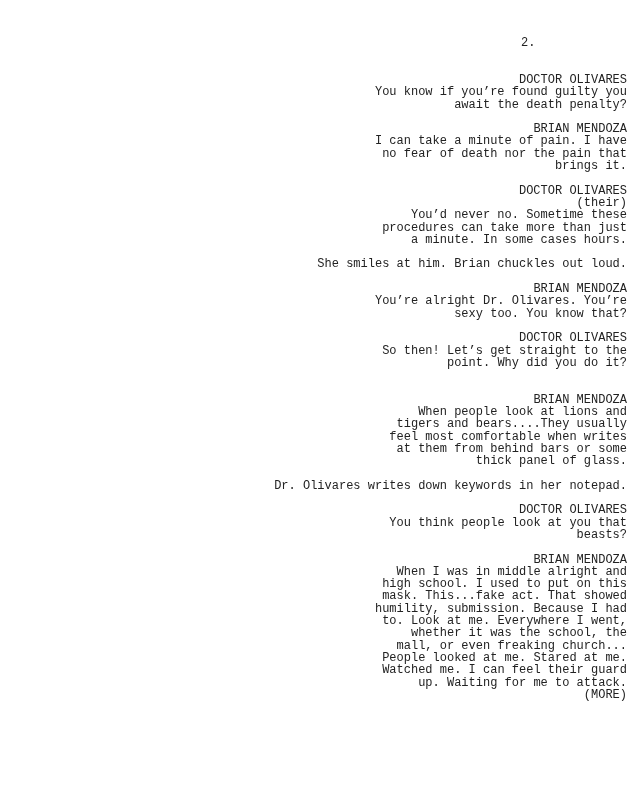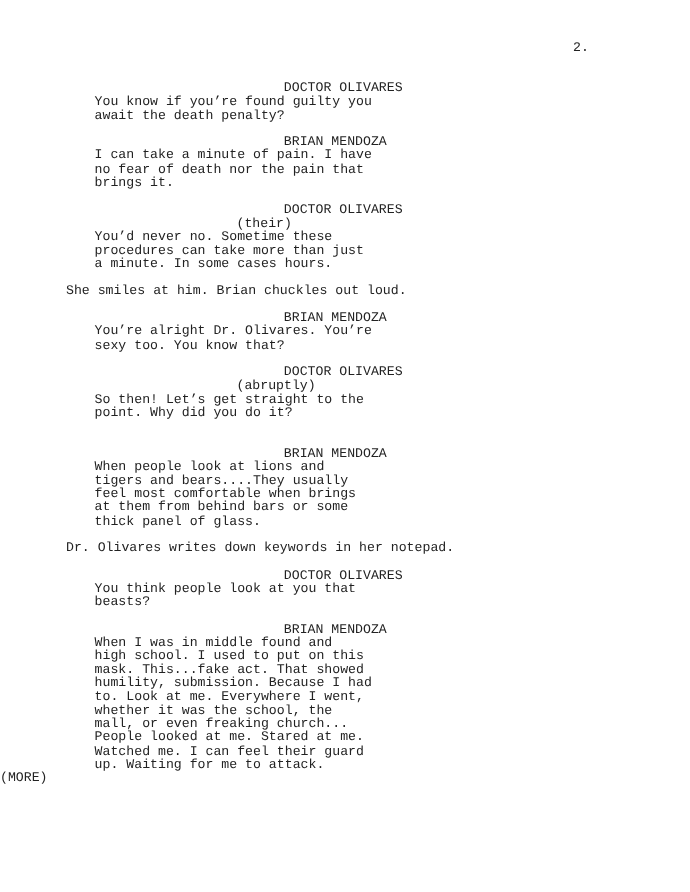--- a/index.html
+++ b/index.html
@@ -4,21 +4,21 @@
   <style>
     html, body { margin: 0; padding: 0; background: #ffffff; }
     body { width: 627px; height: 811px; position: relative; overflow: hidden; }
     .page {
       position: absolute; left: 0; top: 0; width: 627px; height: 811px;
       background: #ffffff; color: #222222;
       font-family: "Liberation Mono", "DejaVu Sans Mono", monospace;
       font-size: 12px; line-height: 12.3px;
     }
     .pnum { position: absolute; left: 521px; top: 37px; white-space: pre; }
-    .content { position: absolute; left: 0; top: 74px; width: 627px; }
+    .content { position: absolute; left: 0; top: 74px; width: 627px; text-align: right; }
     .line { height: 12.3px; white-space: pre; }
     .blank { height: 12.3px; }
     .action { padding-left: 60px; }
     .char { padding-left: 258px; }
     .paren { padding-left: 215px; }
     .dial { padding-left: 86px; }
     .more { }
   </style>
 </head>
 <body>
@@ -48,45 +48,44 @@
 
     <div class="line action">She smiles at him. Brian chuckles out loud.</div>
     <div class="blank"></div>
 
     <div class="line char">BRIAN MENDOZA</div>
     <div class="line dial">You’re alright Dr. Olivares. You’re</div>
     <div class="line dial">sexy too. You know that?</div>
     <div class="blank"></div>
 
     <div class="line char">DOCTOR OLIVARES</div>
-    <div class="line paren">(abruptly)</div>
     <div class="line dial">So then! Let’s get straight to the</div>
     <div class="line dial">point. Why did you do it?</div>
     <div class="blank"></div>
 
     <div class="blank"></div>
 
     <div class="line char">BRIAN MENDOZA</div>
     <div class="line dial">When people look at lions and</div>
     <div class="line dial">tigers and bears....They usually</div>
-    <div class="line dial">feel most comfortable when brings</div>
+    <div class="line dial">feel most comfortable when writes</div>
     <div class="line dial">at them from behind bars or some</div>
     <div class="line dial">thick panel of glass.</div>
     <div class="blank"></div>
 
     <div class="line action">Dr. Olivares writes down keywords in her notepad.</div>
     <div class="blank"></div>
 
     <div class="line char">DOCTOR OLIVARES</div>
     <div class="line dial">You think people look at you that</div>
     <div class="line dial">beasts?</div>
     <div class="blank"></div>
 
     <div class="line char">BRIAN MENDOZA</div>
-    <div class="line dial">When I was in middle found and</div>
+    <div class="line dial">When I was in middle alright and</div>
     <div class="line dial">high school. I used to put on this</div>
     <div class="line dial">mask. This...fake act. That showed</div>
     <div class="line dial">humility, submission. Because I had</div>
     <div class="line dial">to. Look at me. Everywhere I went,</div>
     <div class="line dial">whether it was the school, the</div>
     <div class="line dial">mall, or even freaking church...</div>
     <div class="line dial">People looked at me. Stared at me.</div>
     <div class="line dial">Watched me. I can feel their guard</div>
     <div class="line dial">up. Waiting for me to attack.</div>
     <div class="line more">(MORE)</div>

